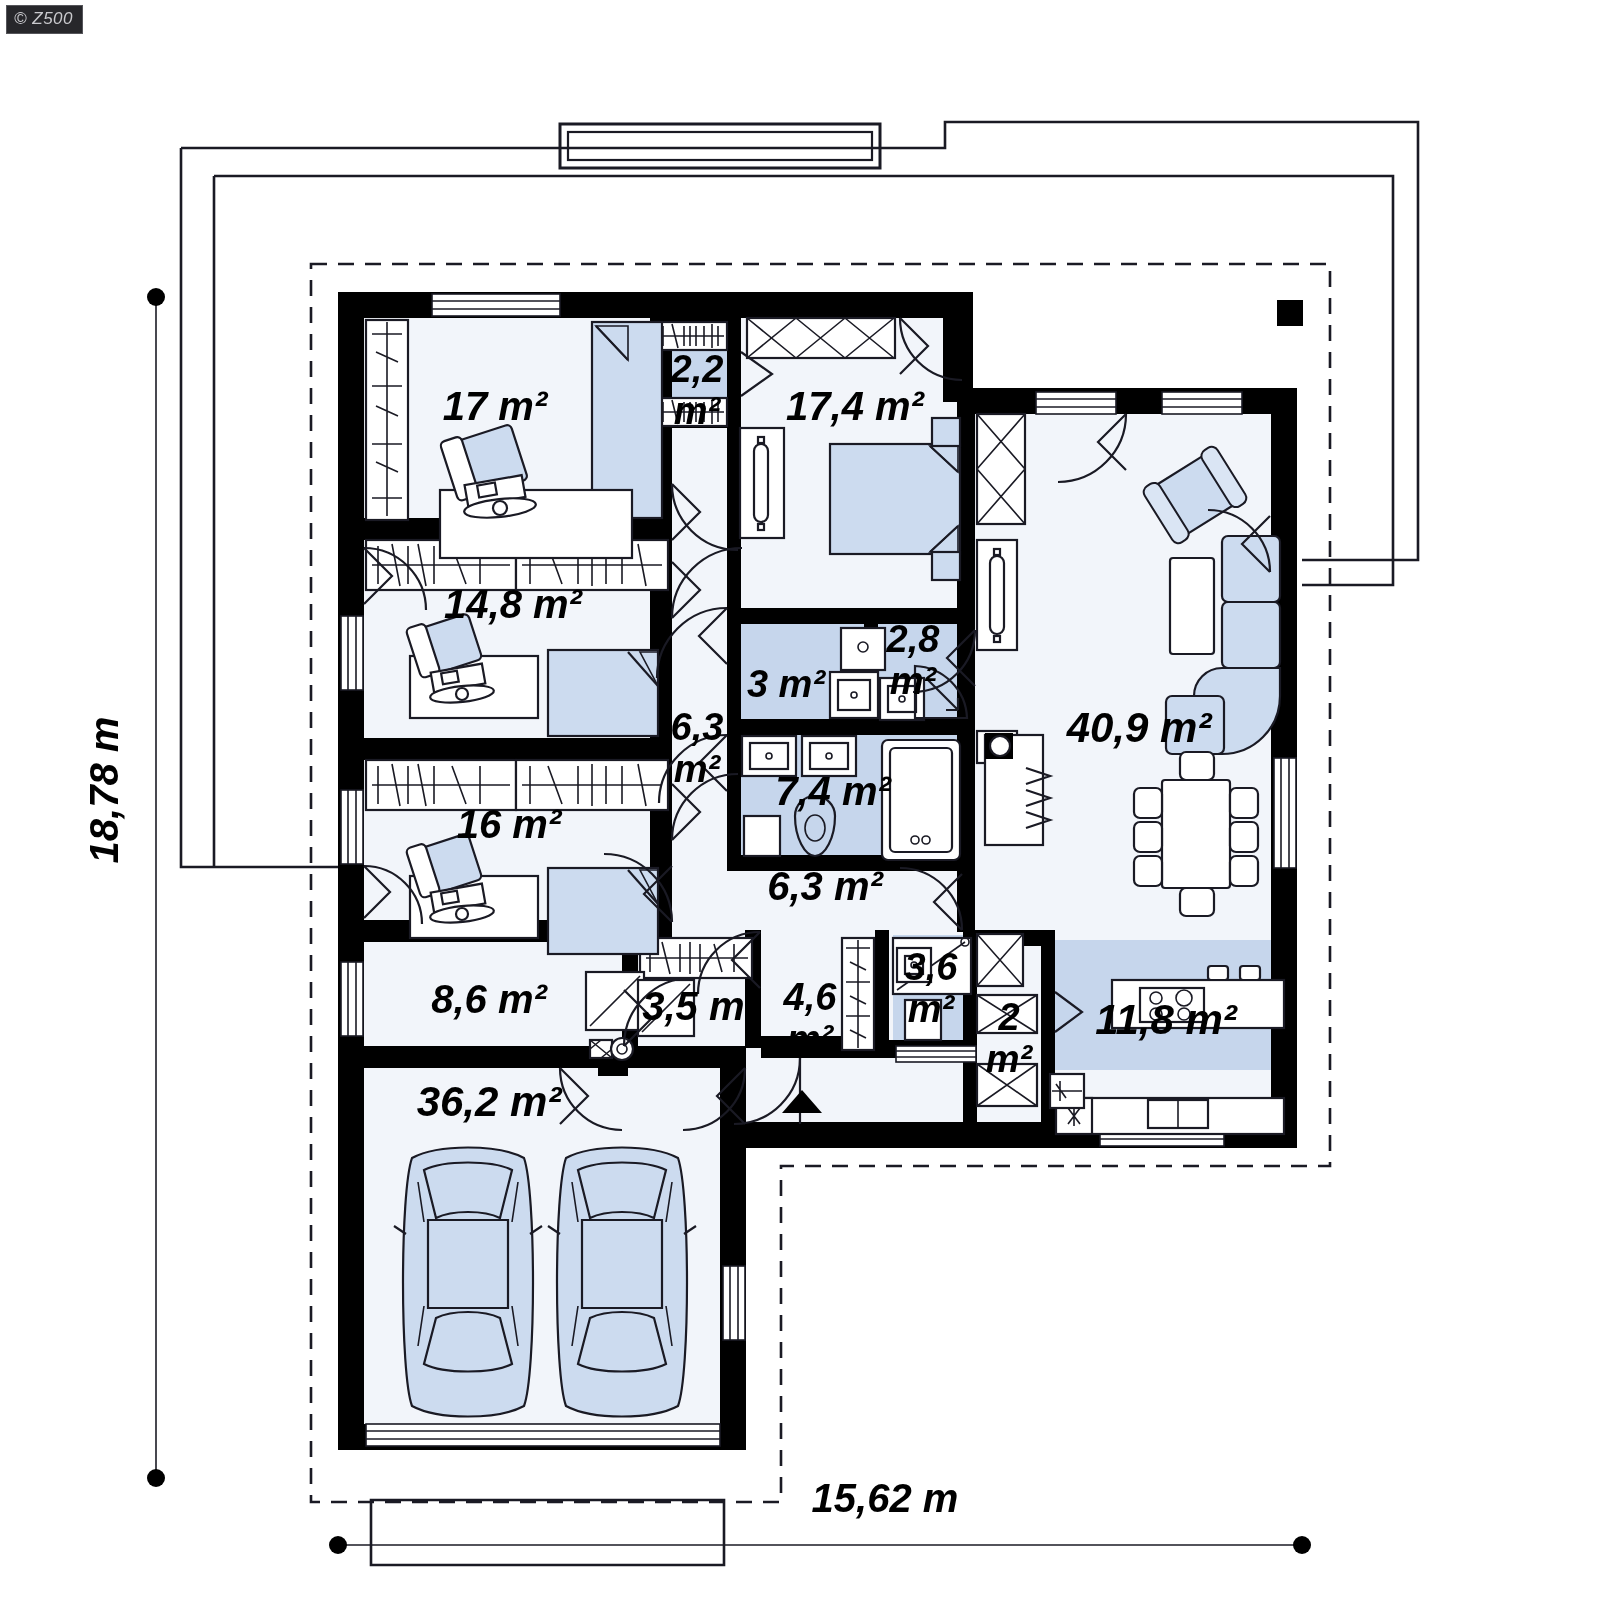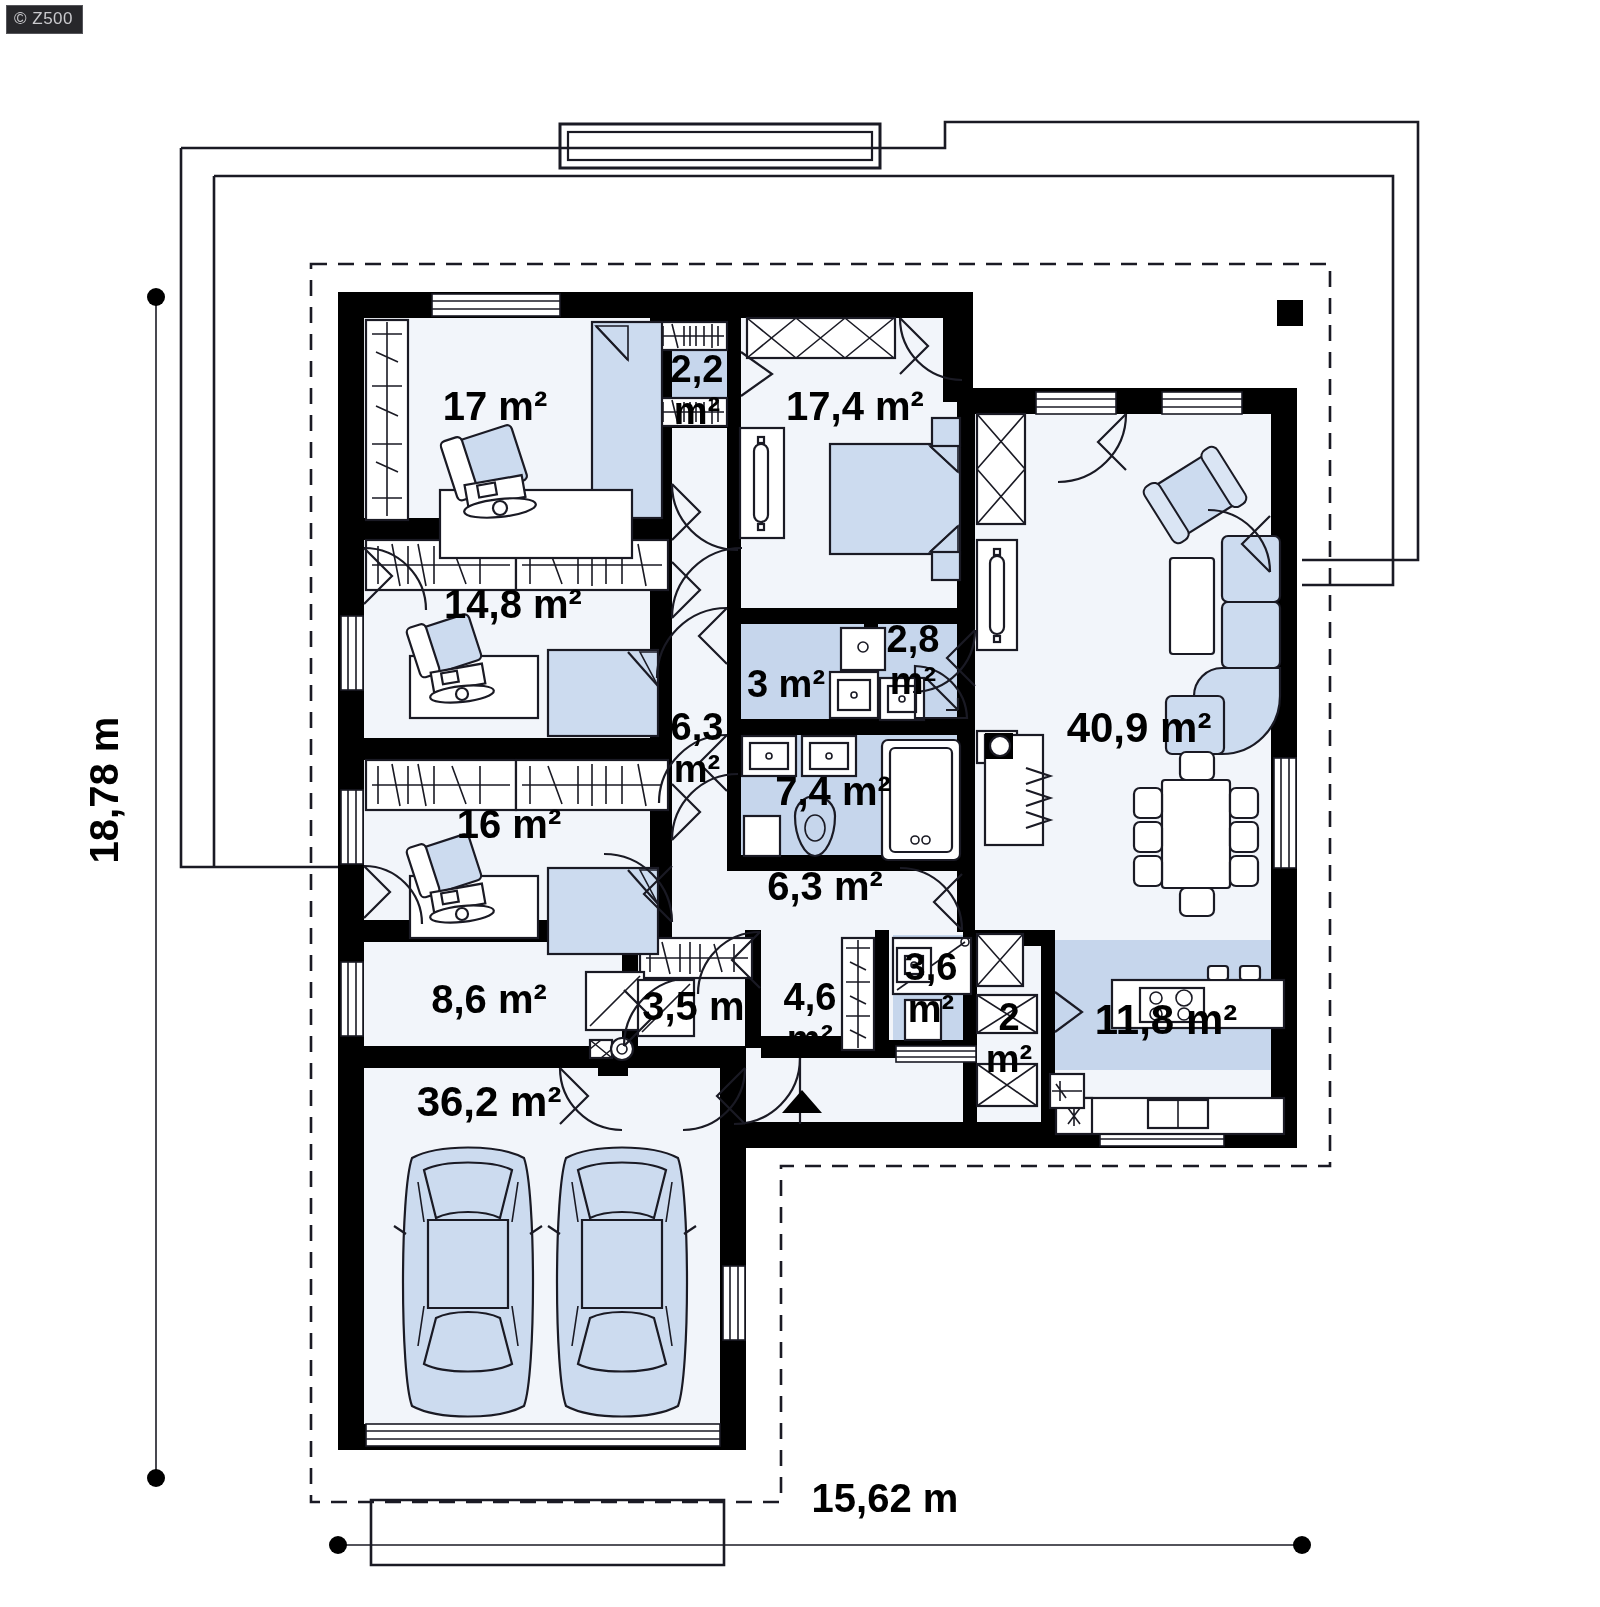--- a/index.html
+++ b/index.html
@@ -1,17 +1,17 @@
 <!DOCTYPE html>
 <html><head>
 <meta charset="utf-8">
 <style>
   html,body{margin:0;padding:0;background:#ffffff;}
   body{width:1600px;height:1607px;font-family:"Liberation Sans",sans-serif;overflow:hidden;}
-  #stage{position:relative;width:1600px;height:1607px;background:#fff;}
+  #stage{position:relative;width:1600px;height:1607px;background:#fff;font-style:italic;}
   svg{display:block;}
   .wall{fill:#000000;}
   .roomfill{fill:#f2f5fa;}
   .wetfill{fill:#c6d6ec;}
   .furn{fill:#ffffff;stroke:#1a1a24;stroke-width:2.2;}
   .furnblue{fill:#ccdbef;stroke:#1a1a24;stroke-width:2.2;}
   .furnblue2{fill:#dae5f4;stroke:#1a1a24;stroke-width:2;}
   .thin{fill:none;stroke:#1a1a24;stroke-width:2.2;}
   .thin3{fill:none;stroke:#1a1a24;stroke-width:3;}
   .hair{fill:none;stroke:#1a1a24;stroke-width:1.6;}

